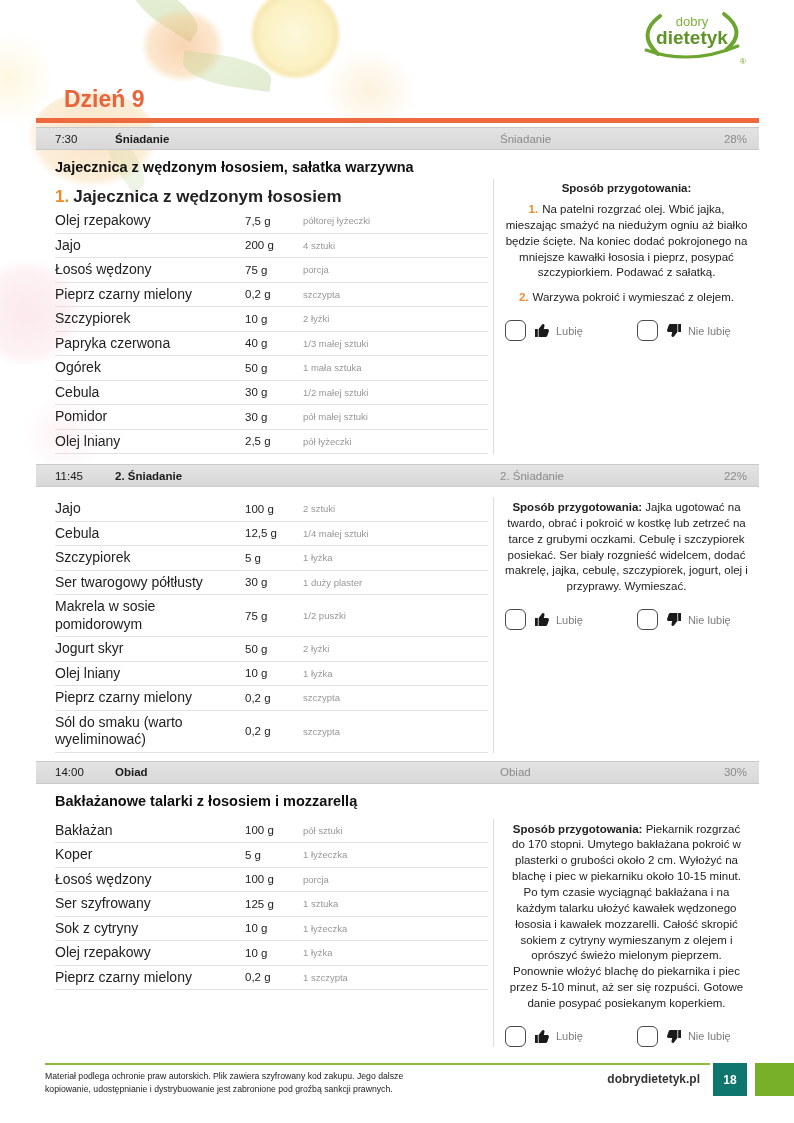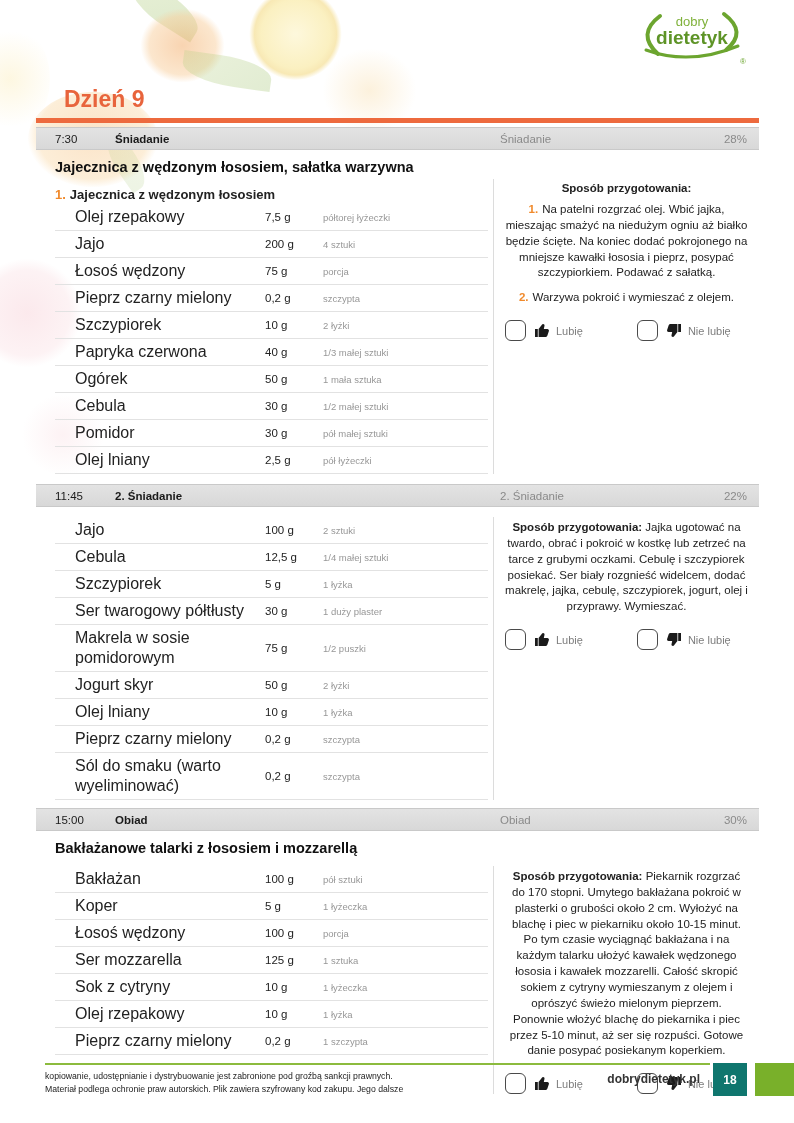--- a/index.html
+++ b/index.html
@@ -40,25 +40,25 @@
   .bar-percent { position:absolute; right:12px; color:#8a8a8a; }
 
   .meal-title { margin:9px 35px 0 55px; font-size:14.5px; font-weight:bold; color:#111; }
 
   
   .section { display:flex; align-items:stretch; margin:4px 35px 0 36px; }
   .col-left { width:452px; padding-left:19px; }
   .col-div { width:1px; background:#DCDCDC; margin-left:5px; }
   .col-right { width:254px; padding-left:11px; padding-top:3px;text-align:center; }
 
-  .group-h { margin-top:8px; margin-bottom:2px; font-size:13px; font-weight:bold; color:#222; }
+  .group-h { margin-top:8px; margin-bottom:2px; font-size:17px; font-weight:bold; color:#222; }
   .num-orange { color:#F08A2C; margin-right:4px; }
 
   .ing-row { display:flex; align-items:center; border-bottom:1px solid #E2E2E2; padding:3px 0; min-height:19px; }
-  .ing-name { flex:0 0 190px; font-size:16px; color:#222; line-height:1.25;margin-left:20px; }
+  .ing-name { flex:0 0 190px; font-size:14px; color:#222; line-height:1.25; }
   .ing-amt  { flex:0 0 58px;  font-size:11.5px; color:#222; }
   .ing-measure { font-size:9.5px; color:#979797; }
 
   .prep-h { font-size:11.5px; font-weight:bold; color:#222; margin-bottom:8px; }
   .prep, .step { font-size:11.5px; color:#222; line-height:1.38; margin-bottom:9px; }
   .prep-label { font-weight:bold; }
   .step-num { color:#F08A2C; font-weight:bold; margin-right:4px; }
 
   
   .fb-row { display:flex; align-items:center; margin-top:14px; }
@@ -281,21 +281,21 @@
             <svg class="thumb" width="16" height="15" viewBox="0 0 16 15">
                 <path d="M1 6h2.8v8H1z M4.6 14h6.9c.9 0 1.7-.6 1.9-1.5l1.5-4.6c.3-1-.5-2-1.5-2h-3.6l.7-3.2C10.7 1.8 10 1 9.1 1c-.5 0-1 .3-1.2.8L4.6 6z" fill="#1a1a1a" transform="rotate(180 8 7.5)"></path>
               </svg>
             <span class="fb-label">Nie lubię</span>
           </span>
         </div>
       </div>
     </div>
 
     <div class="meal-bar" style="margin-top:8px">
-      <span class="bar-time">15:00</span>
+      <span class="bar-time">14:00</span>
       <span class="bar-name">Obiad</span>
       <span class="bar-summary">Obiad</span>
       <span class="bar-percent">30%</span>
     </div>
     <div class="meal-title">Bakłażanowe talarki z łososiem i mozzarellą</div>
 
     <div class="section" style="margin-top:10px">
       <div class="col-left">
         <div class="ing-row">
           <span class="ing-name">Bakłażan</span>
@@ -306,21 +306,21 @@
           <span class="ing-name">Koper</span>
           <span class="ing-amt">5 g</span>
           <span class="ing-measure">1 łyżeczka</span>
         </div>
         <div class="ing-row">
           <span class="ing-name">Łosoś wędzony</span>
           <span class="ing-amt">100 g</span>
           <span class="ing-measure">porcja</span>
         </div>
         <div class="ing-row">
-          <span class="ing-name">Ser mozzarella</span>
+          <span class="ing-name">Ser szyfrowany</span>
           <span class="ing-amt">125 g</span>
           <span class="ing-measure">1 sztuka</span>
         </div>
         <div class="ing-row">
           <span class="ing-name">Sok z cytryny</span>
           <span class="ing-amt">10 g</span>
           <span class="ing-measure">1 łyżeczka</span>
         </div>
         <div class="ing-row">
           <span class="ing-name">Olej rzepakowy</span>
@@ -356,22 +356,22 @@
             <span class="fb-label">Nie lubię</span>
           </span>
         </div>
       </div>
     </div>
 
   </div>
 
   <div class="footer-line"></div>
   <div class="footer-notice">
+    <div>Materiał podlega ochronie praw autorskich. Plik zawiera szyfrowany kod zakupu. Jego dalsze</div>
     <div>kopiowanie, udostępnianie i dystrybuowanie jest zabronione pod groźbą sankcji prawnych.</div>
-    <div>Materiał podlega ochronie praw autorskich. Plik zawiera szyfrowany kod zakupu. Jego dalsze</div>
   </div>
   <div class="footer-site">dobrydietetyk.pl</div>
   <div class="footer-pagebox">
     <span>18</span>
   </div>
   <div class="footer-edge"></div>
 
 </div>
 
 </body></html>

